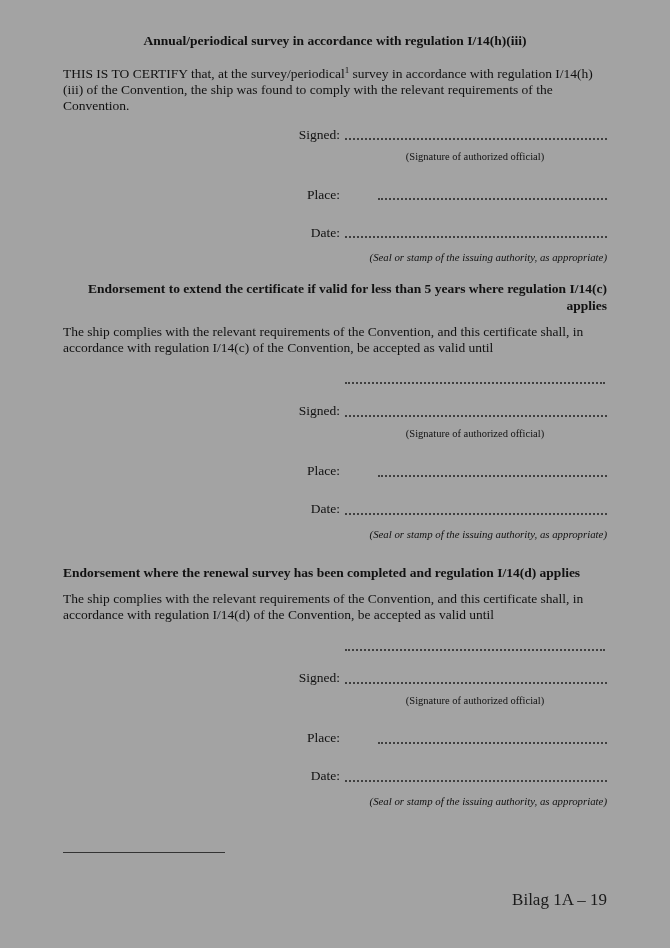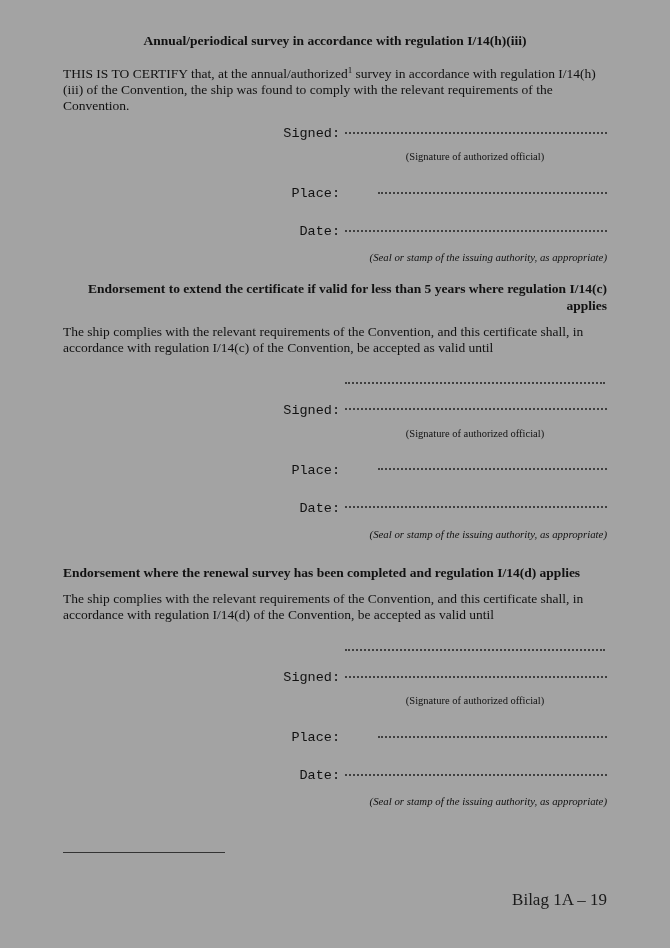--- a/index.html
+++ b/index.html
@@ -21,23 +21,22 @@
     font-size: 13.5px;
     line-height: 16px;
     font-weight: bold;
     text-align: center;
   }
   .para { margin: 17px 0 0 0; }
   .body-para { margin: 10px 0 0 0; }
 
   .sig-row {
     display: flex;
-    align-items: center;
+    align-items: flex-end;
     height: 17px;
-    font-family: Liberation Mono, monospace;
   }
   .sig-row.first { margin-top: 12px; }
   .sig-row.after-line { margin-top: 18px; }
   .sig-row.place { margin-top: 22px; gap: 33px; }
   .sig-row.date { margin-top: 21px; }
   .sig-label {
     flex: none;
     width: 277px;
     text-align: right;
   }
@@ -107,21 +106,21 @@
     color: #1a1a1a;
   }
 </style>
 </head>
 <body>
 
 <div class="page">
 
   <h1 class="doc-title">Annual/periodical survey in accordance with regulation I/14(h)(iii)</h1>
 
-  <p class="para"><span>THIS IS TO CERTIFY that, at the annual/authorized</span><sup class="fn-ref">1</sup><span> survey in accordance with regulation I/14(h)(iii) of the Convention, the ship was found to comply with the relevant requirements of the Convention.</span></p>
+  <p class="para"><span>THIS IS TO CERTIFY that, at the survey/periodical</span><sup class="fn-ref">1</sup><span> survey in accordance with regulation I/14(h)(iii) of the Convention, the ship was found to comply with the relevant requirements of the Convention.</span></p>
 
   <div>
     <div class="sig-row first">
       <span class="sig-label">Signed:</span>
       <span class="sig-line"></span>
     </div>
     <div class="sig-caption">(Signature of authorized official)</div>
     <div class="sig-row place">
       <span class="sig-label">Place:</span>
       <span class="sig-line"></span>

